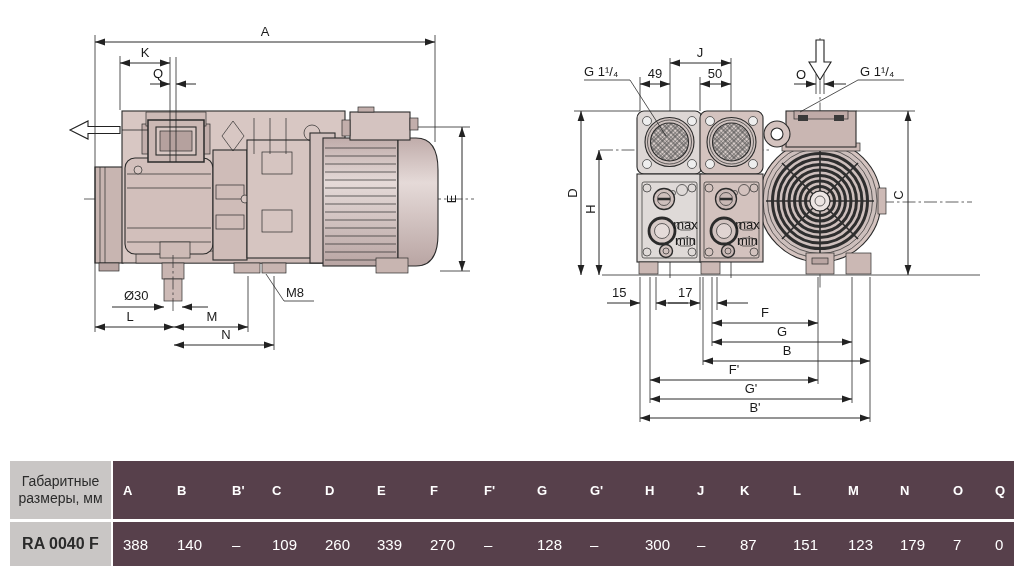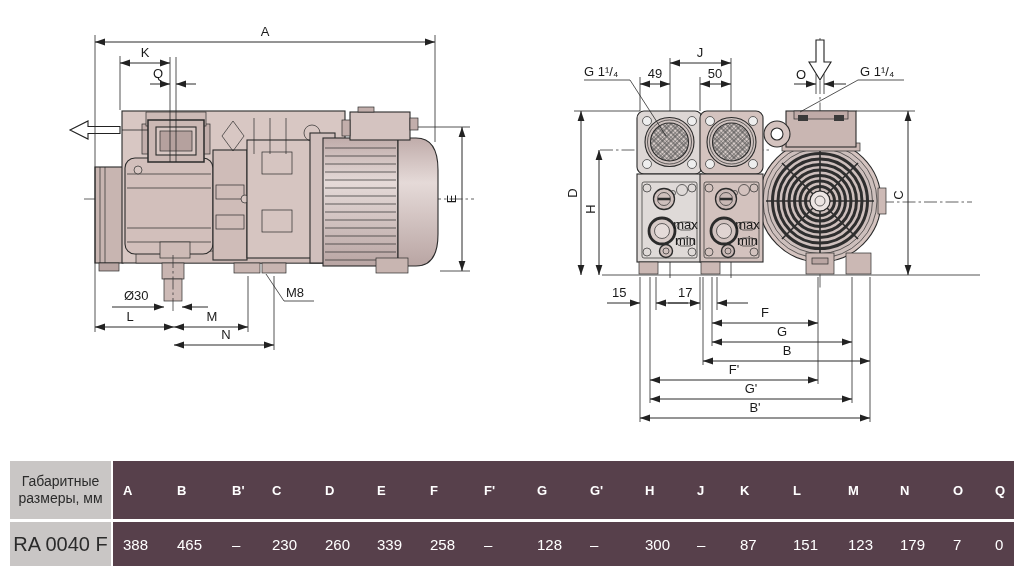--- a/index.html
+++ b/index.html
@@ -11,21 +11,21 @@
   svg .cl{stroke:#3a3a3a;stroke-width:0.8;fill:none;stroke-dasharray:13 3 2.5 3;}
   svg .o{stroke:#2b2b2b;stroke-width:1.1;}
   svg .o2{stroke:#2b2b2b;stroke-width:0.7;}
   .table-wrap{position:absolute;left:10px;top:461px;width:1004px;}
   .t-row{display:flex;}
   .t-head{height:58px;margin-bottom:3px;}
   .t-vals{height:44px;}
   .t-corner{width:101px;margin-right:2px;background:#c9c6c5;color:#2b2b2b;
     display:flex;align-items:center;justify-content:center;text-align:center;
     font-size:14px;line-height:1.25;padding:0 0;box-sizing:border-box;}
-  .t-corner.model{font-size:20px;}
+  .t-corner.model{font-size:16px;font-weight:bold;}
   .t-cols{flex:1;background:#57404b;display:grid;align-items:center;
     grid-template-columns:54px 55px 40px 53px 52px 53px 54px 53px 53px 55px 52px 43px 53px 55px 52px 53px 42px 1fr;}
   .t-cell{color:#fff;padding-left:10px;white-space:nowrap;}
   .t-cell.h{font-weight:bold;font-size:13px;}
   .t-cell.v{font-size:15px;}
 </style>
 </head>
 <body>
 
 <div class="canvas">
@@ -428,26 +428,26 @@
       <div class="t-cell h">M</div>
       <div class="t-cell h">N</div>
       <div class="t-cell h">O</div>
       <div class="t-cell h">Q</div>
     </div>
   </div>
   <div class="t-row t-vals">
     <div class="t-corner model">RA 0040 F</div>
     <div class="t-cols">
       <div class="t-cell v">388</div>
-      <div class="t-cell v">465</div>
+      <div class="t-cell v">140</div>
       <div class="t-cell v">–</div>
-      <div class="t-cell v">230</div>
+      <div class="t-cell v">109</div>
       <div class="t-cell v">260</div>
       <div class="t-cell v">339</div>
-      <div class="t-cell v">258</div>
+      <div class="t-cell v">270</div>
       <div class="t-cell v">–</div>
       <div class="t-cell v">128</div>
       <div class="t-cell v">–</div>
       <div class="t-cell v">300</div>
       <div class="t-cell v">–</div>
       <div class="t-cell v">87</div>
       <div class="t-cell v">151</div>
       <div class="t-cell v">123</div>
       <div class="t-cell v">179</div>
       <div class="t-cell v">7</div>

